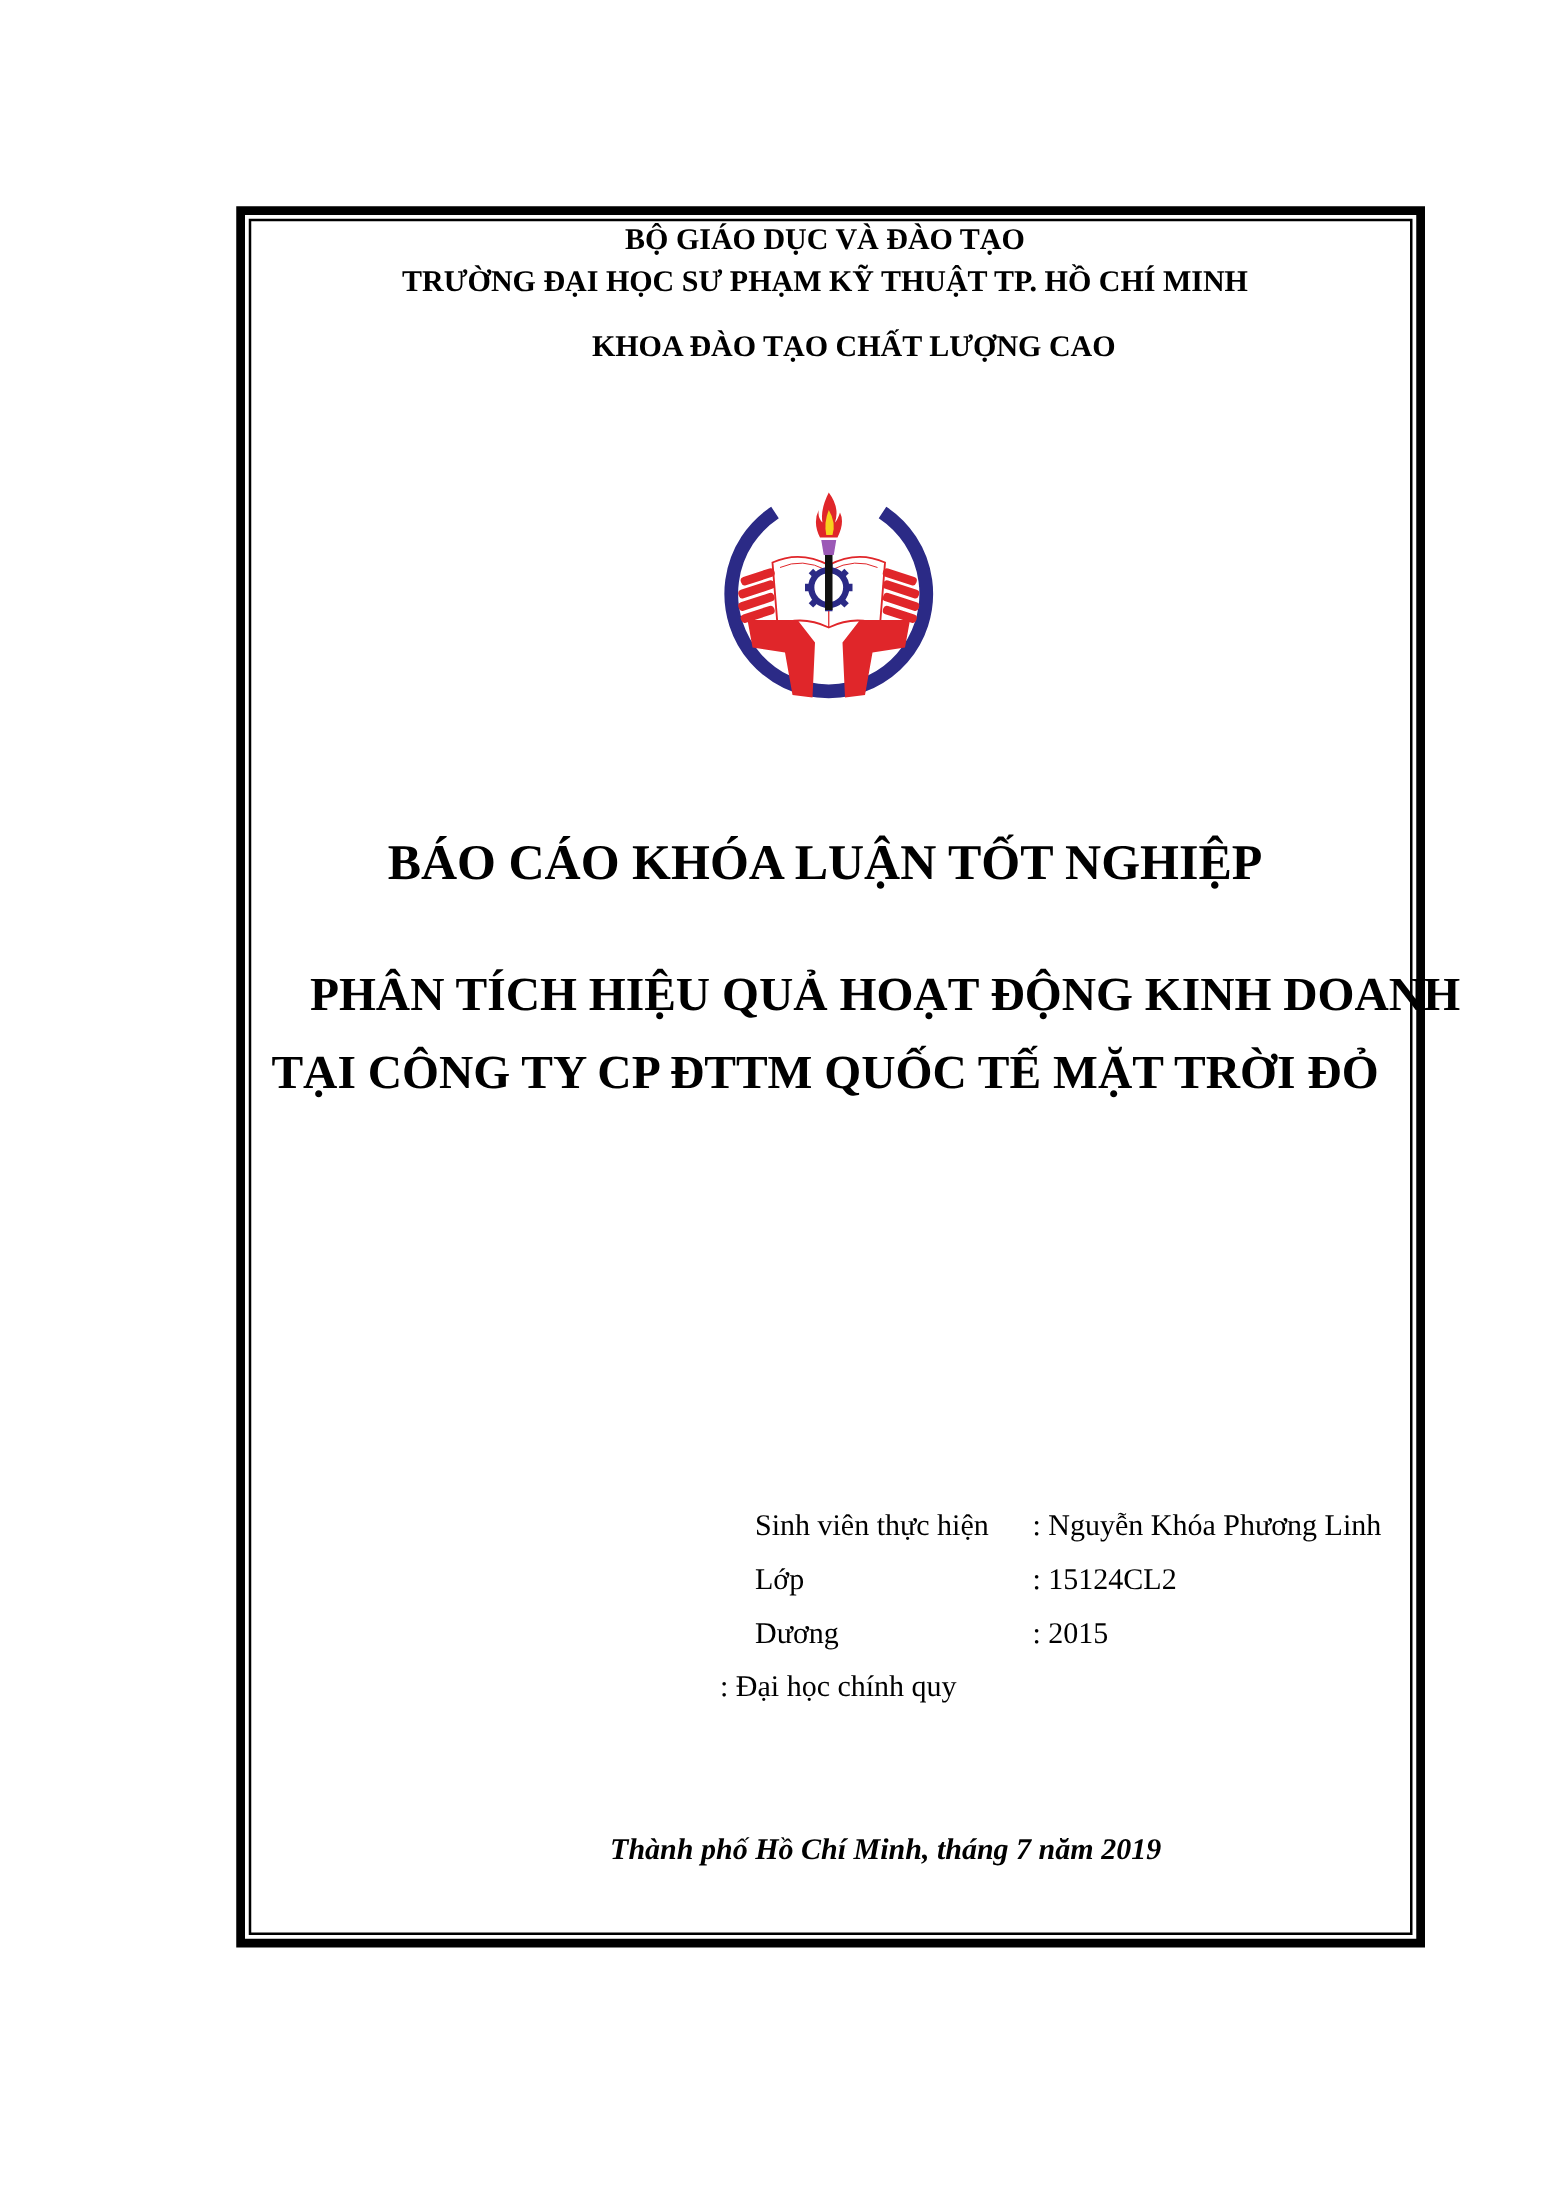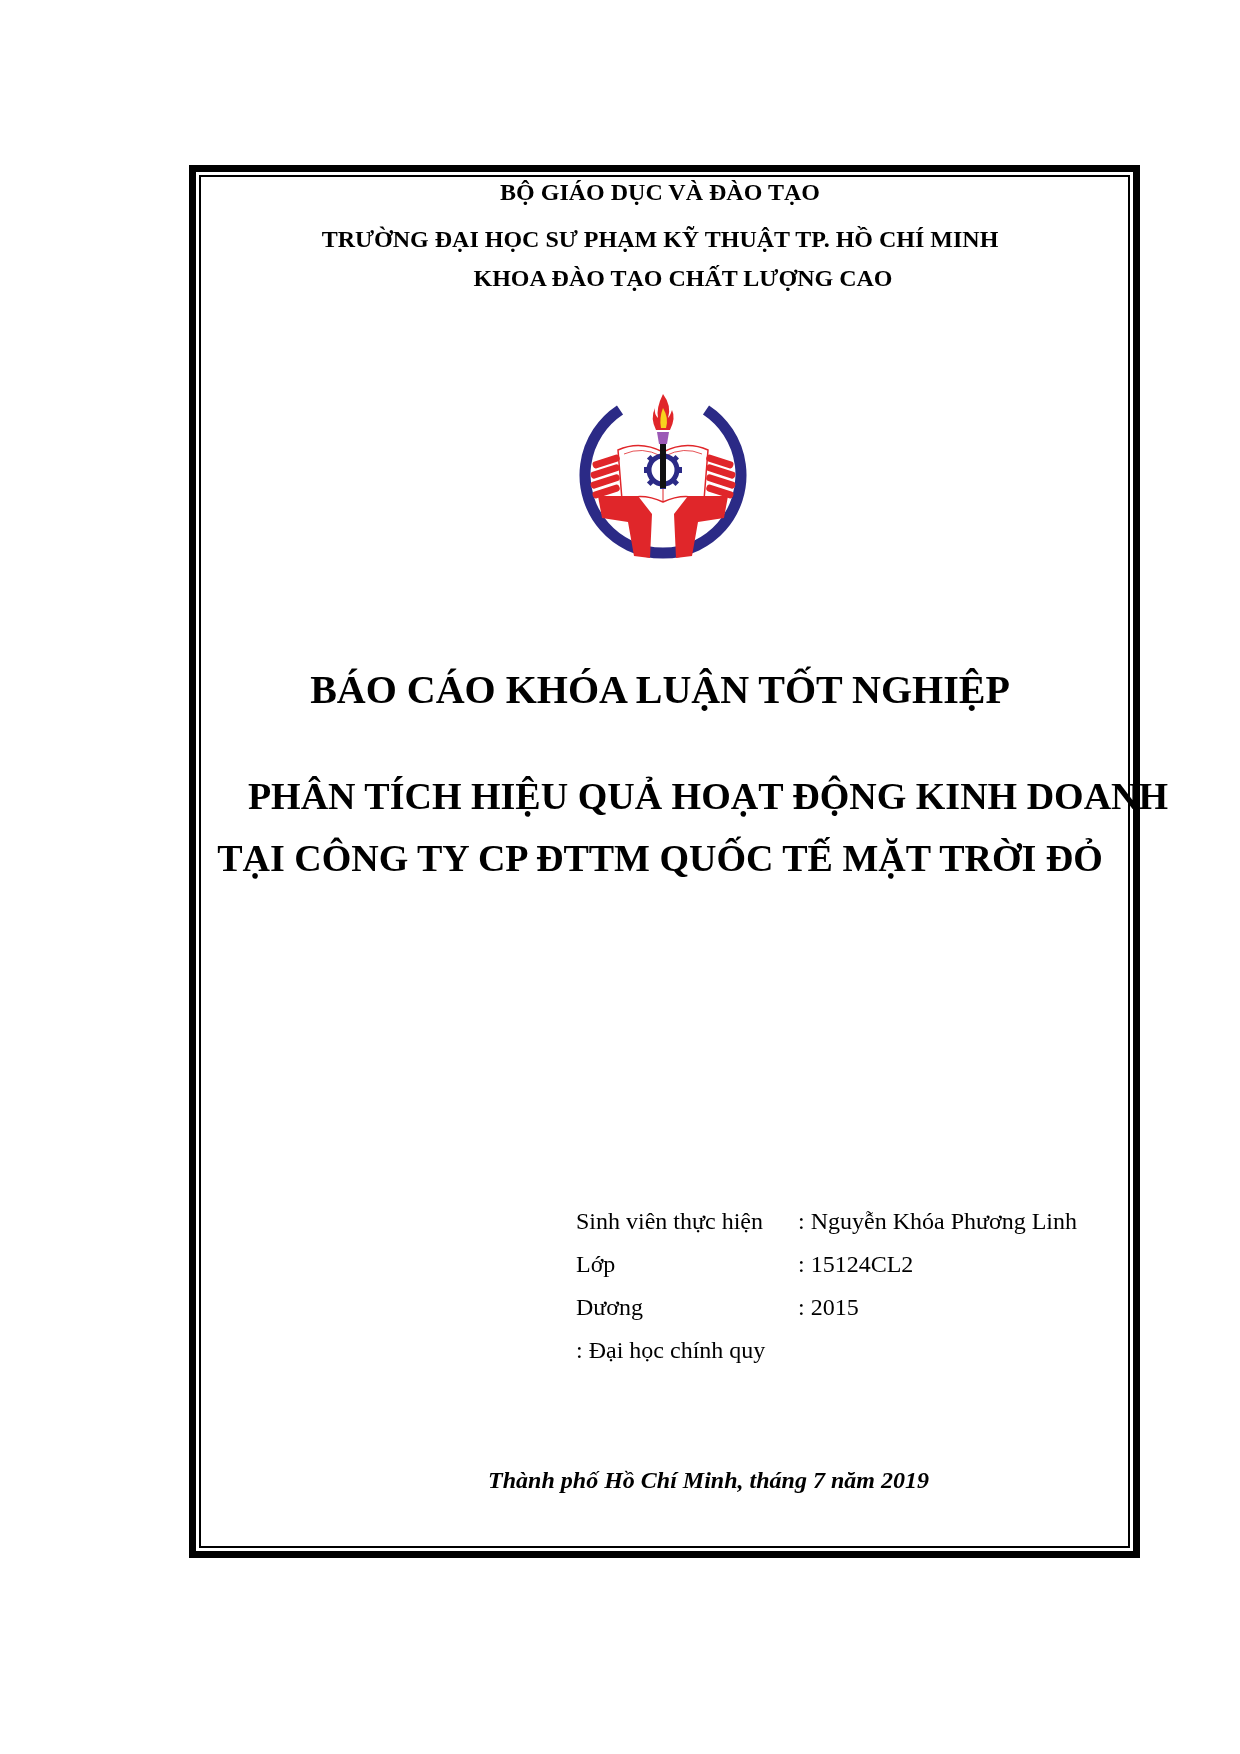--- a/index.html
+++ b/index.html
@@ -38,21 +38,21 @@
     width: 942px;
     text-align: center;
     font-weight: bold;
     white-space: nowrap;
   }
   .hdr {
     font-size: 24px;
     line-height: 28px;
   }
   .hdr1 { top: 178px; }
-  .hdr2 { top: 225px; }
+  .hdr2 { top: 212px; }
   .hdr3 { top: 264px; padding-left: 23px; }
 
   .logo {
     position: absolute;
     left: 578px;
     top: 388px;
     width: 170px;
     height: 185px;
   }
 
@@ -74,20 +74,21 @@
     top: 1200px;
     font-size: 24px;
     line-height: 43px;
   }
   .info-row {
     display: flex;
     white-space: nowrap;
   }
   .info-label {
     width: 222px;
+    margin-left: 28px;
   }
   .info-value { }
 
   .footer {
     position: absolute;
     left: 189px;
     width: 951px;
     top: 1466px;
     text-align: center;
     font-size: 24px;

